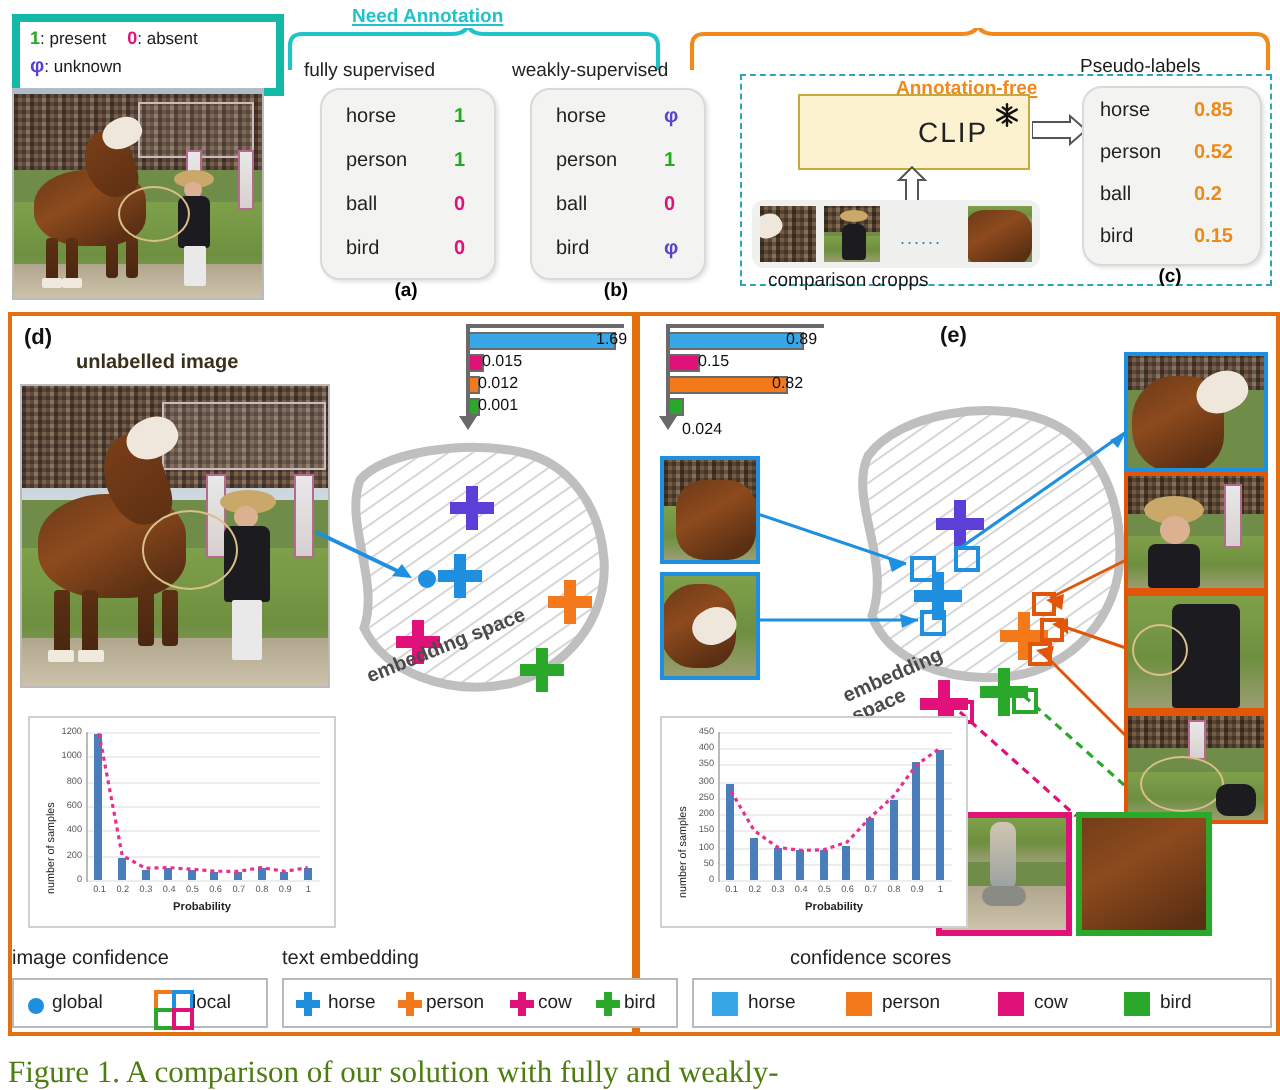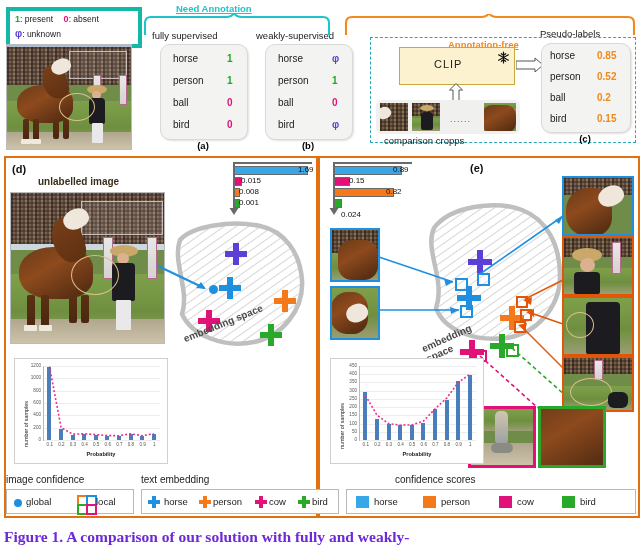--- a/index.html
+++ b/index.html
@@ -54,21 +54,21 @@
   .card{position:absolute;background:#f3f3f1;border:1px solid #d9d9d6;border-radius:10px;
         box-shadow:1px 1px 2px rgba(0,0,0,.12);}
   .card .row{position:absolute;font-size:10px;}
   .cardcap{position:absolute;font-size:9.5px;font-weight:bold;text-align:center;}
   .colname{color:#222;}
   .subhdr{position:absolute;font-size:9.5px;color:#222;}
 
   
   #afree-box{border:1.4px dashed #2aa6b5;}
   #clip-box{position:absolute;background:#fdf2cf;border:1px solid #c8a93c;}
-  #clip-label{position:absolute;font-size:11px;color:#222;letter-spacing:1px;}
+  #clip-label{position:absolute;font-size:14px;color:#222;letter-spacing:1px;margin-left:25px;}
   #crops-strip{position:absolute;background:#f0f0ee;border-radius:6px;}
   .cropthumb{position:absolute;overflow:hidden;border:0;}
   .dots{position:absolute;font-size:9px;color:#3a6fd8;letter-spacing:1px;}
   .orangeval{color:#ef8a18;font-weight:bold;font-size:10px;}
 
   
   #panel-d,#panel-e{position:absolute;border:2px solid #e2700f;}
   .panel-tag{position:absolute;font-size:11px;font-weight:bold;color:#111;}
 
   
@@ -97,21 +97,21 @@
   .ctitle{position:absolute;font-size:9px;color:#111;font-weight:bold;}
 
   
   .legbox{position:absolute;border:1px solid #b9b9b9;background:#fff;}
   .legtitle{position:absolute;font-size:10px;color:#222;}
   .legitem{position:absolute;font-size:9.5px;color:#222;white-space:nowrap;}
   .swatch{position:absolute;}
 
   
   #caption{position:absolute;left:4px;top:528px;width:632px;font-family:"Liberation Serif",serif;
-           font-size:15.5px;color:#6d28d9;white-space:nowrap;overflow:hidden;font-weight:bold;}
+           font-size:15.5px;color:#4d7c0f;white-space:nowrap;overflow:hidden;}
 </style>
 </head>
 <body>
 
 <div class="fig">
 
   <div class="abs" id="key-box">
     <div class="ln" style="left:5px;top:3px;">
       <span class="bold green">1</span><span class="t" style="font-size:8.5px;">: present</span>
       <span class="bold pink" style="margin-left:8px;">0</span><span class="t" style="font-size:8.5px;">: absent</span>
@@ -278,21 +278,21 @@
           <path d="M5 9 L0.5 2 L9.5 2 Z" fill="#6a6a6a"></path>
         </svg>
 
       <div class="sbar" style="left:6px;top:4px;width:72px;background:#37a7e8;"></div>
       <div class="sval" style="left:70px;top:3px;">1.69</div>
 
       <div class="sbar" style="left:6px;top:15px;width:6px;background:#e0127a;"></div>
       <div class="sval" style="left:13px;top:14px;">0.015</div>
 
       <div class="sbar" style="left:6px;top:26px;width:4px;background:#f3791b;"></div>
-      <div class="sval" style="left:11px;top:25px;">0.008</div>
+      <div class="sval" style="left:11px;top:25px;">0.012</div>
 
       <div class="sbar" style="left:6px;top:37px;width:4px;background:#2aa82a;"></div>
       <div class="sval" style="left:11px;top:36px;">0.001</div>
     </div>
 
     <svg class="blob" style="left:156px;top:60px;" width="150" height="130" viewBox="0 0 150 130">
       <defs>
         <pattern id="hatchD" width="7" height="7" patternTransform="rotate(55)" patternUnits="userSpaceOnUse">
           <line x1="0" y1="0" x2="0" y2="7" stroke="#cfcfcf" stroke-width="1.7"></line>
         </pattern>

